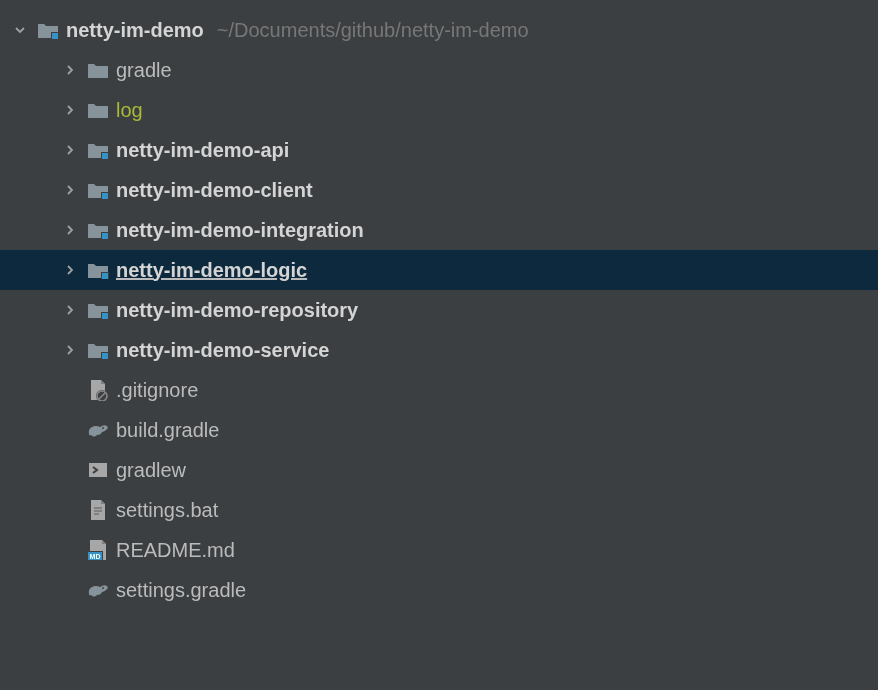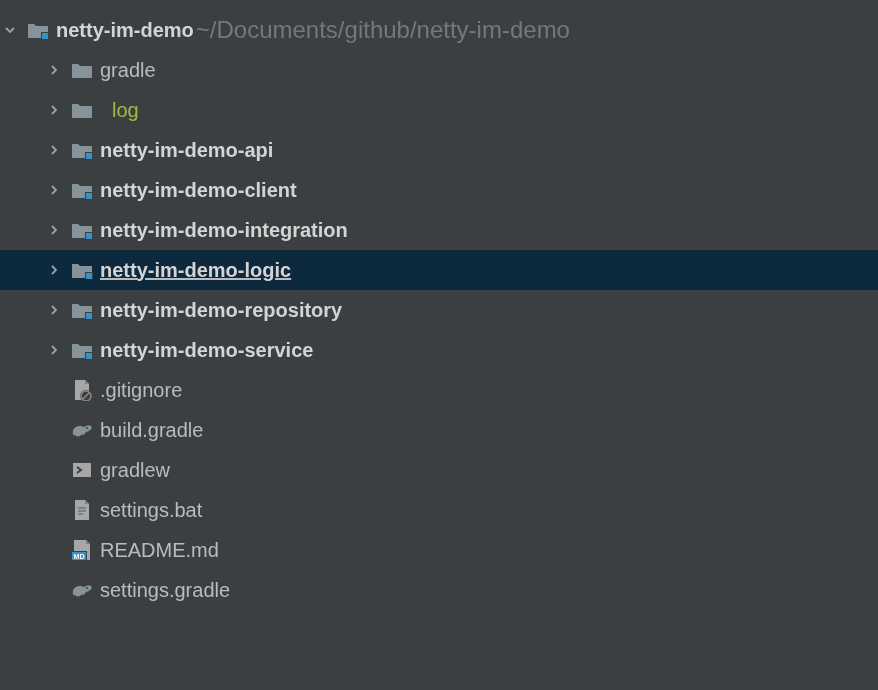--- a/index.html
+++ b/index.html
@@ -10,20 +10,21 @@
     color: #bbbbbb;
     width: 878px;
     height: 690px;
     overflow: hidden;
     padding-top: 10px;
   }
   .tree-row {
     display: flex;
     align-items: center;
     height: 40px;
+    padding-left: 10px;
     cursor: pointer;
     white-space: nowrap;
   }
   .tree-row.selected {
     background: #0d293e;
     text-decoration: underline;
   }
   .arrow {
     width: 20px;
     display: inline-flex;
@@ -37,27 +38,27 @@
     width: 24px;
     display: inline-flex;
     justify-content: center;
     align-items: center;
     margin: 0 6px 0 6px;
   }
   .label {
     color: #bbbbbb;
   }
   .label.bold { font-weight: 700; color: #d4d4d4; }
-  .label.olive { color: #a9b837; margin-left: 12px; }
+  .label.olive { color: #a9b837; }
   .path-hint {
     color: #777777;
-    margin-left: 2px;
-    font-size: 24px;
-  }
-  .indent-1 { padding-left: 44px; }
+    margin-left: 13px;
+    font-size: 20px;
+  }
+  .indent-1 { padding-left: 60px; }
 
   
   svg { display: block; }
 </style>
 </head>
 <body>
 
 <div id="tree">
     <div class="tree-row">
   <span class="arrow">

